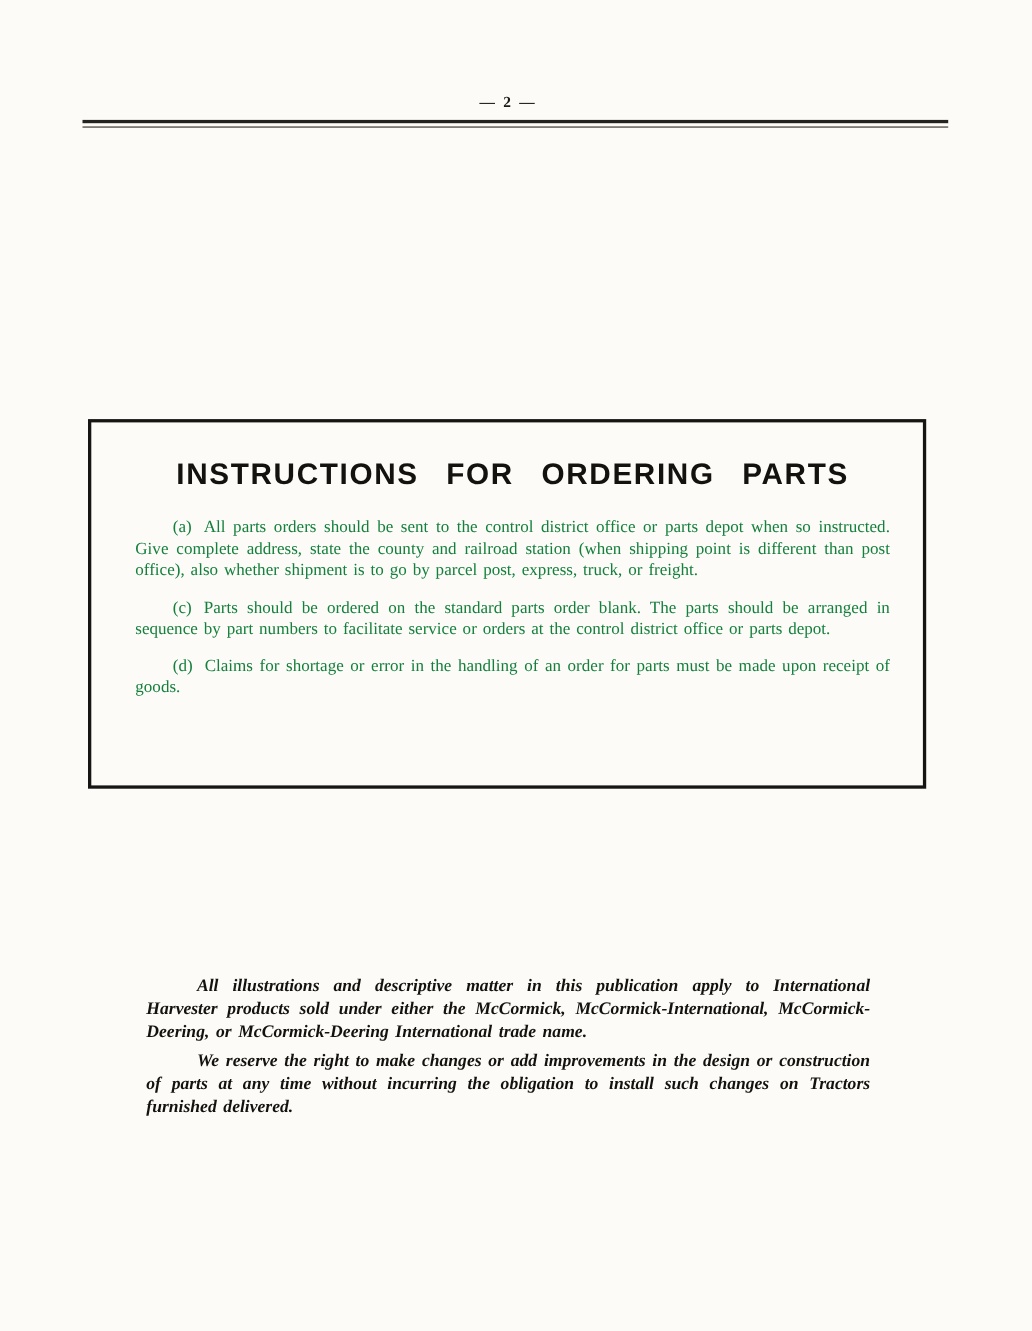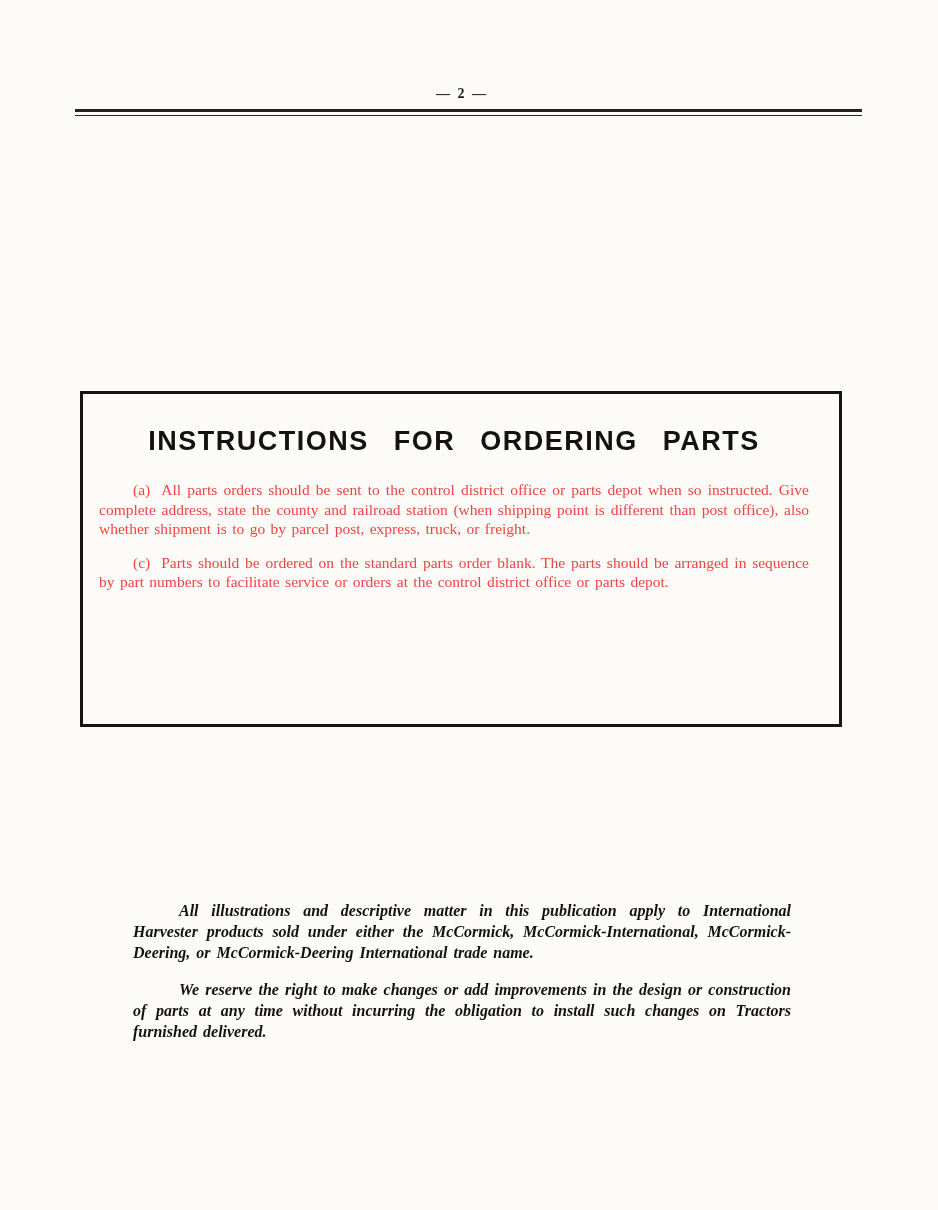--- a/index.html
+++ b/index.html
@@ -41,67 +41,67 @@
   }
   .rule-thin {
     height: 1.5px;
     background: #2c2925;
     margin-top: 2.5px;
   }
 
   
   .instructions-box {
     position: absolute;
-    top: 391px;
+    top: 381px;
     left: 80px;
     width: 762px;
     height: 336px;
     box-sizing: border-box;
     border: 3px solid #171513;
-    padding: 16px 30px 0 16px;
+    padding: 16px 30px 0 40px;
     background: transparent;
   }
   .instructions-title {
     margin: 16px 0 24px 0;
     text-align: center;
     font-family: "Liberation Sans", sans-serif;
     font-weight: bold;
     font-size: 27px;
     line-height: 30px;
     letter-spacing: 1.5px;
     word-spacing: 16px;
     color: #14120f;
   }
   .instruction-item {
     margin: 0 0 14px 0;
     font-size: 15.5px;
     line-height: 19.5px;
     text-align: justify;
     text-indent: 34px;
     word-spacing: 1.5px;
-    color: #ef4444;
+    color: #15803d;
   }
   .instruction-label {
     margin-right: 11px;
   }
 
   
   .notices {
     position: absolute;
     top: 884px;
     left: 133px;
     width: 658px;
     font-style: italic;
     font-weight: bold;
     font-size: 16px;
     line-height: 21px;
     color: #14120f;
   }
   .notice-paragraph {
-    margin: 16px 0 5px 0;
+    margin: 2px 0 5px 0;
     text-align: justify;
     text-indent: 46px;
     word-spacing: 2px;
   }
 </style>
 </head>
 <body>
 
 <div class="page-number">— 2 —</div>
 
@@ -115,18 +115,21 @@
 
   <p class="instruction-item">
     <span class="instruction-label">(a)</span><span>All parts orders should be sent to the control district office or parts depot when so instructed.  Give complete address, state the county and railroad station (when shipping point is different than post office), also whether shipment is to go by parcel post, express, truck, or freight.</span>
   </p>
 
 
   <p class="instruction-item">
     <span class="instruction-label">(c)</span><span>Parts should be ordered on the standard parts order blank.  The parts should be arranged in sequence by part numbers to facilitate service or orders at the control district office or parts depot.</span>
   </p>
 
+  <p class="instruction-item">
+    <span class="instruction-label">(d)</span><span>Claims for shortage or error in the handling of an order for parts must be made upon receipt of goods.</span>
+  </p>
 </section>
 
 <section class="notices">
   <p class="notice-paragraph">All illustrations and descriptive matter in this publication apply to International Harvester products sold under either the McCormick, McCormick-International, McCormick-Deering, or McCormick-Deering International trade name.</p>
   <p class="notice-paragraph">We reserve the right to make changes or add improvements in the design or construction of parts at any time without incurring the obligation to install such changes on Tractors furnished delivered.</p>
 </section>
 
 </body></html>

